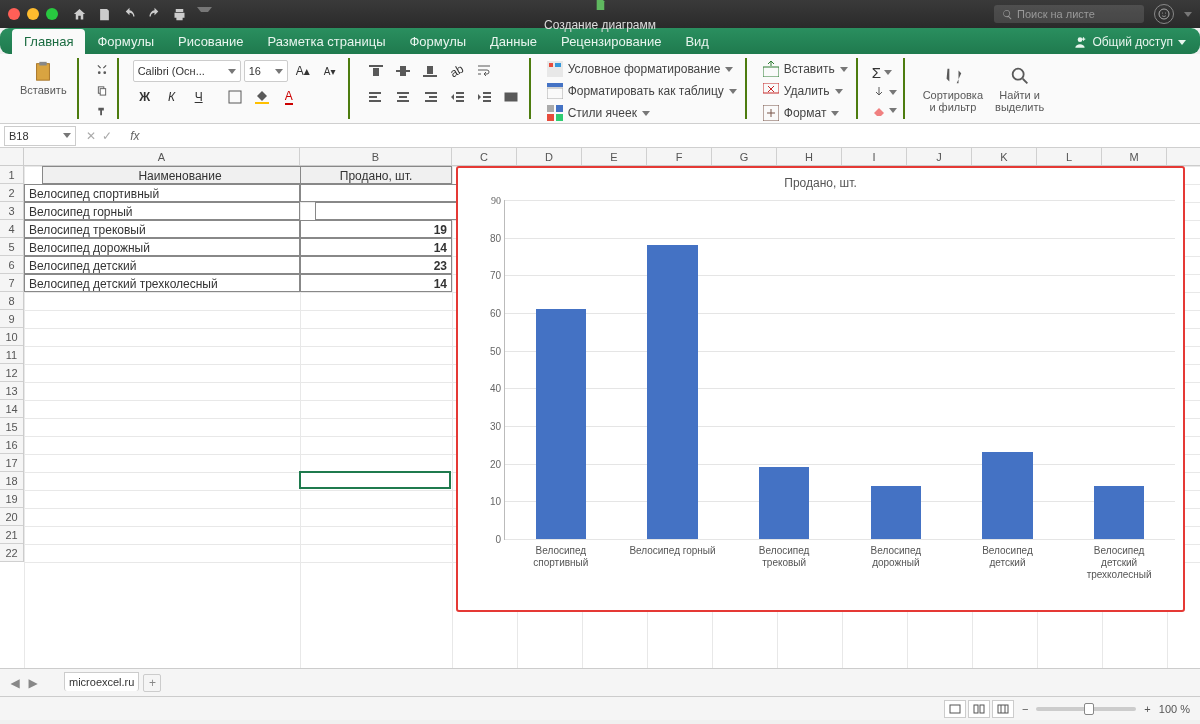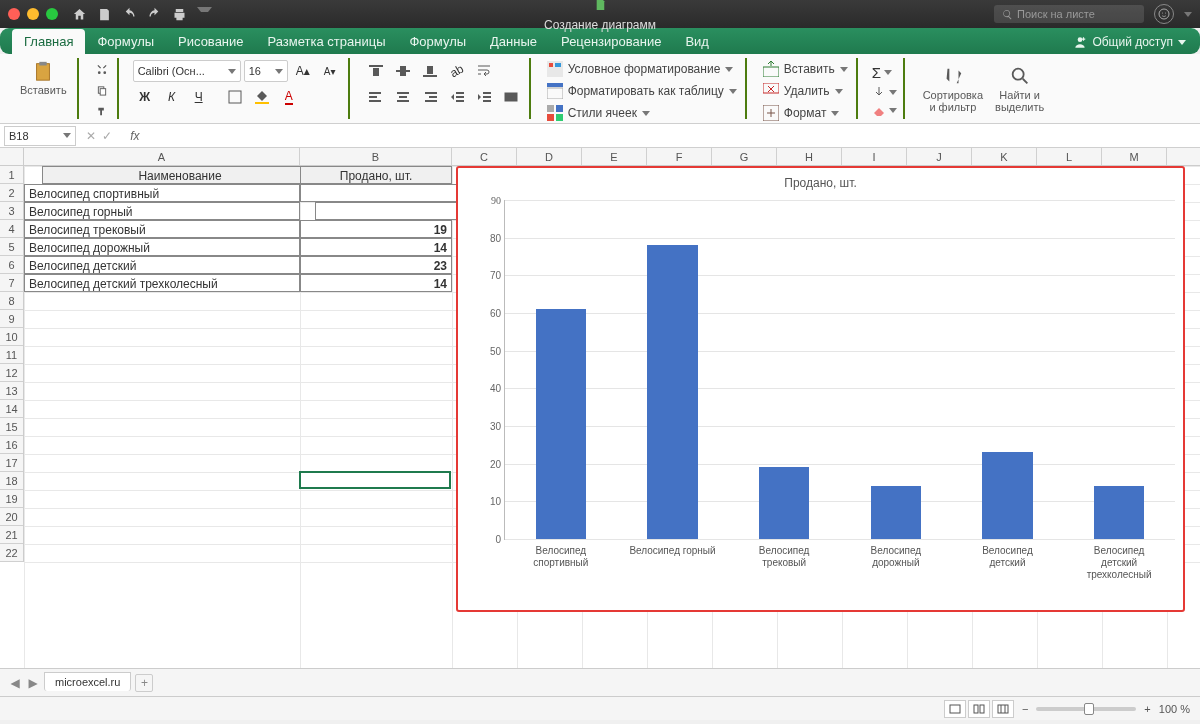--- a/index.html
+++ b/index.html
@@ -53,21 +53,21 @@
   .active-cell { position:absolute; border:2px solid #1f7a4e; pointer-events:none; }
   .chart-box { position:absolute; border:2px solid #e53935; border-radius:3px; background:#fff; }
   .chart-title { text-align:center; font-size:12px; color:#555; padding:8px 0 4px; }
   .chart-plot { position:absolute; left:46px; right:8px; top:32px; bottom:70px; border-left:1px solid #bbb; border-bottom:1px solid #bbb; }
   .y-tick { position:absolute; left:-30px; width:26px; text-align:right; font-size:10px; color:#666; transform:translateY(-50%); }
   .y-grid { position:absolute; left:0; right:0; height:1px; background:#e5e5e5; }
   .bar { position:absolute; bottom:0; background:#4472C4; }
   .x-label { position:absolute; font-size:10px; color:#555; text-align:center; line-height:1.2; top:100%; padding-top:6px; }
   .sheet-tabs { height:28px; background:#f5f5f5; border-top:1px solid #ccc; display:flex; align-items:center; padding:0 8px; gap:4px; }
   .arrow-btn { width:14px; height:14px; display:flex; align-items:center; justify-content:center; color:#888; }
-  .sheet-tab { background:#fff; border:1px solid #ccc; border-bottom:none; padding:3px 10px; font-size:11px; border-radius:0 0 3px 3px; transform:translateY(-1px); }
+  .sheet-tab { background:#fff; border:1px solid #ccc; border-bottom:none; padding:3px 4px; font-size:11px; border-radius:0 0 3px 3px; transform:translateY(-1px);margin-left:20px; }
   .add-sheet { width:18px; height:18px; border:1px solid #ccc; border-radius:2px; text-align:center; line-height:16px; color:#888; }
   .status-bar { height:24px; background:#f5f5f5; border-top:1px solid #ccc; display:flex; align-items:center; justify-content:flex-end; padding:0 10px; gap:8px; font-size:11px; color:#555; }
   .view-btns { display:flex; gap:2px; }
   .view-btn { width:22px; height:18px; border:1px solid #ccc; background:#fff; display:flex; align-items:center; justify-content:center; }
   .zoom-slider { width:100px; height:4px; background:#ccc; position:relative; border-radius:2px; }
   .zoom-thumb { position:absolute; top:-4px; left:48%; width:10px; height:12px; background:#fff; border:1px solid #888; border-radius:2px; }
   .dd { border-left:4px solid transparent; border-right:4px solid transparent; border-top:5px solid #777; width:0; height:0; display:inline-block; }
 </style>
 </head>
 <body>

